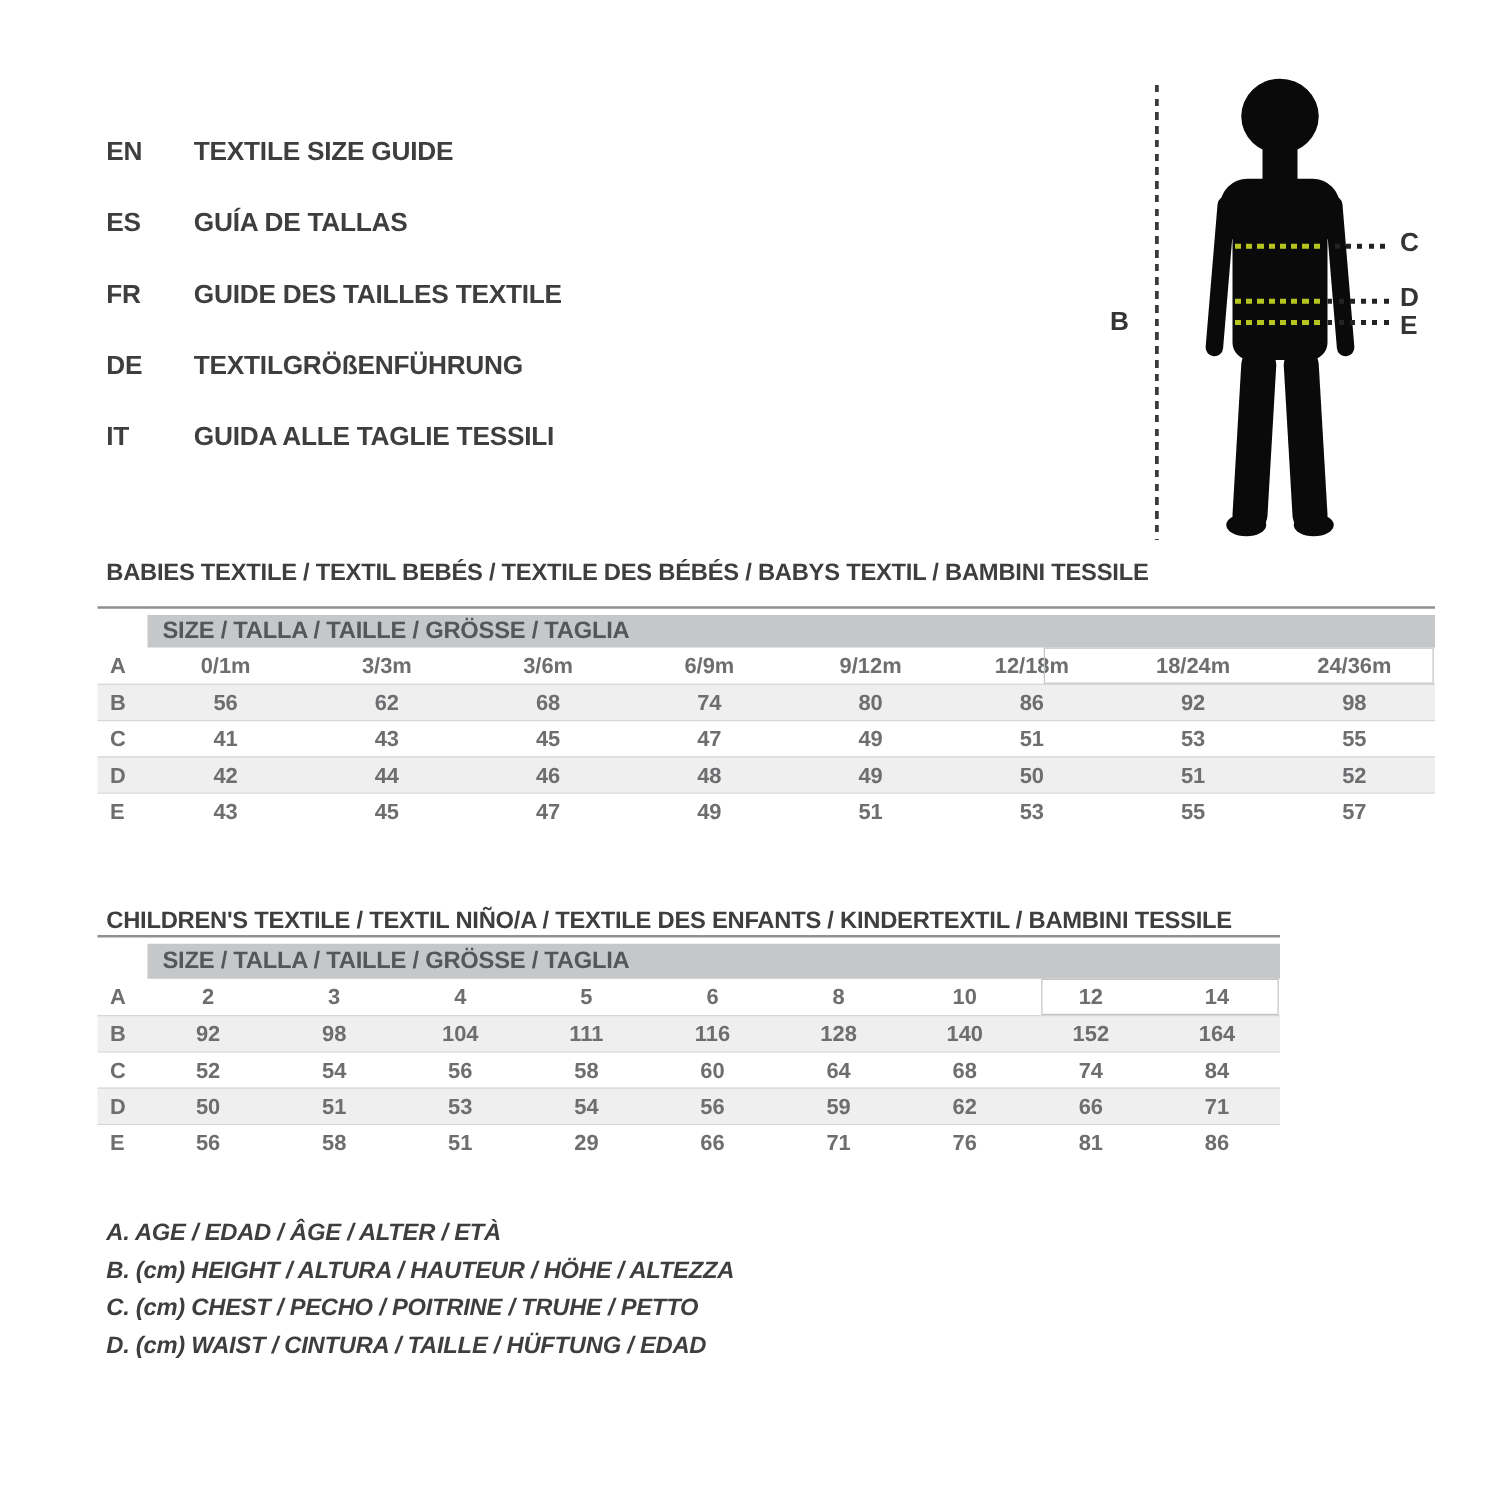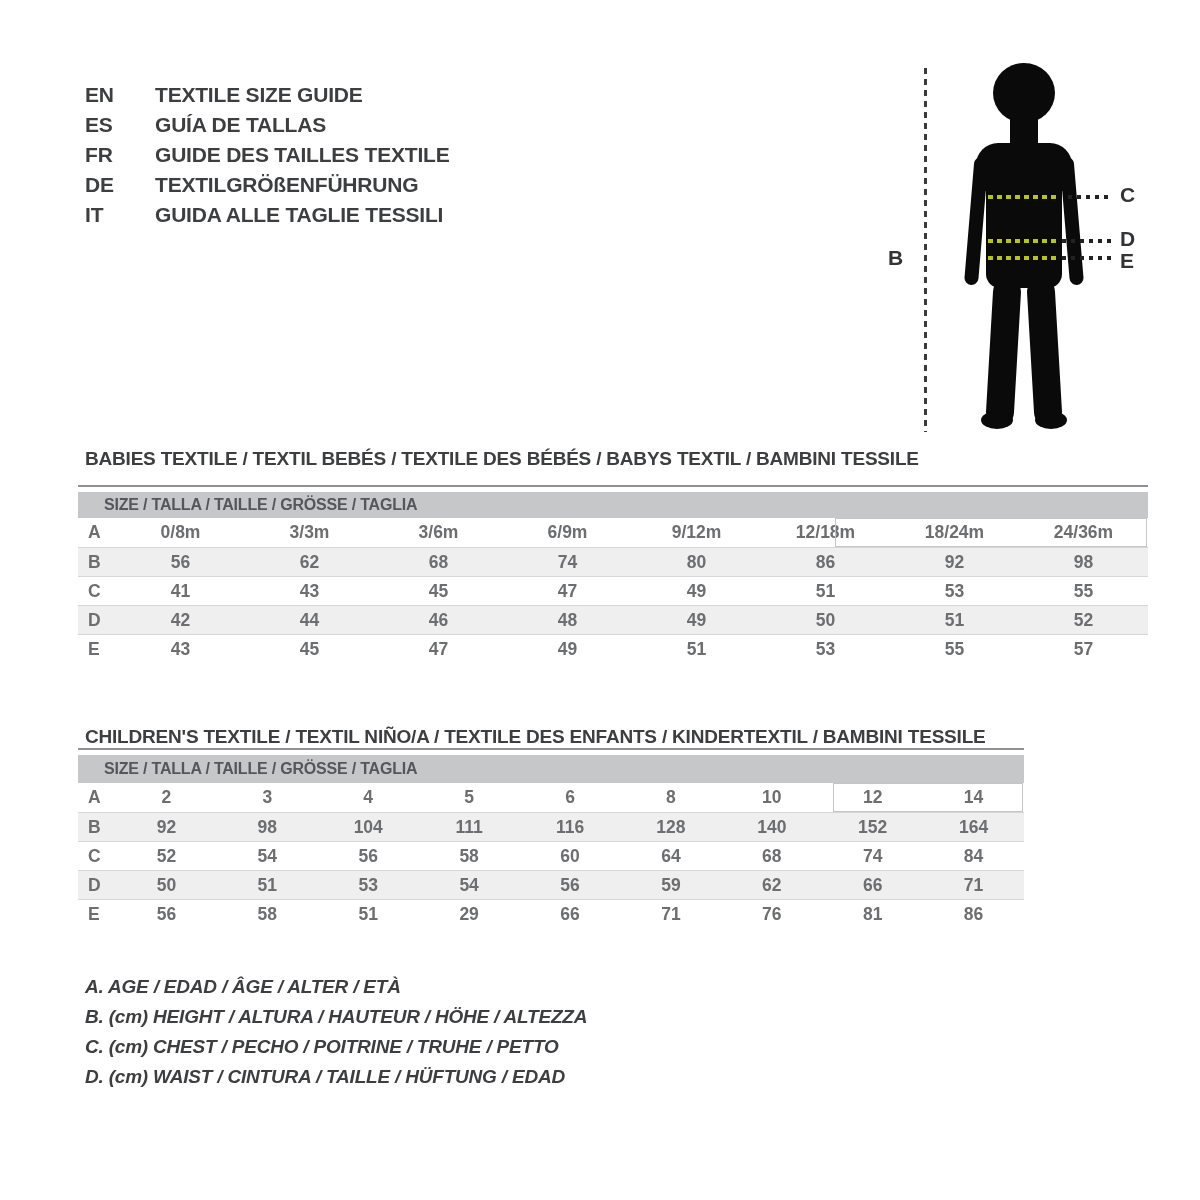--- a/index.html
+++ b/index.html
@@ -12,40 +12,40 @@
     --rule:#8f9093;
   }
   html,body{margin:0;padding:0;background:#ffffff;}
   .canvas{
     position:relative;width:1200px;height:1200px;background:#ffffff;
     font-family:"Liberation Sans", sans-serif;overflow:hidden;
     -webkit-font-smoothing:antialiased;
   }
   
   .lang-list{position:absolute;left:85px;top:80px;}
-  .lang-row{display:flex;height:30px;align-items:center;font-weight:bold;font-size:21px;color:var(--text-dark);letter-spacing:-0.2px;}
+  .lang-row{display:flex;height:30px;align-items:center;font-weight:bold;font-size:21px;color:var(--text-dark);letter-spacing:-0.2px;margin-top:27px;}
   .lang-code{width:70px;}
   
   .fig-svg{position:absolute;left:940px;top:50px;width:200px;height:400px;}
   .vdots{
     position:absolute;left:924px;top:68px;width:3px;height:364px;
     background:repeating-linear-gradient(180deg,#3a3a3a 0 6px,transparent 6px 11px);
   }
   .hdots{position:absolute;height:4px;}
   .hdots.yellow{background:repeating-linear-gradient(90deg,var(--accent) 0 5px,transparent 5px 9px);}
   .hdots.black{background:repeating-linear-gradient(90deg,#222 0 4px,transparent 4px 9px);}
   .fig-label{position:absolute;font-weight:bold;font-size:21px;color:#333436;}
   
   .section-title{position:absolute;left:85px;font-weight:bold;font-size:19px;color:var(--text-dark);letter-spacing:-0.2px;white-space:nowrap;}
   
   .size-table{position:absolute;left:78px;}
   .size-table *{box-sizing:border-box;}
   .rule{height:2px;background:var(--rule);margin-bottom:5px;}
-  .thead{height:26px;background:var(--bar);display:flex;align-items:center;padding-left:26px;
-         font-weight:bold;font-size:16px;color:#55565a;letter-spacing:-0.2px;}
+  .thead{height:26px;background:var(--bar);display:flex;align-items:center;padding-left:12px;
+         font-weight:bold;font-size:19px;color:#55565a;letter-spacing:-0.2px;margin-left:40px;}
   .trow{display:flex;height:29px;align-items:center;font-weight:bold;font-size:17.5px;color:var(--text-gray);}
   .trow.alt{background:var(--row-alt);}
   .tbody .trow + .trow{border-top:1px solid #d6d7d9;}
   .label-cell{width:38px;padding-left:10px;}
   .val-cell{flex:1;text-align:center;}
   .sel-box{position:absolute;border:1px solid #c4c5c7;background:transparent;}
   
   .legend{position:absolute;left:85px;top:972px;}
   .legend-row{height:30px;display:flex;align-items:center;font-weight:bold;font-size:19px;color:var(--text-dark);letter-spacing:-0.2px;white-space:nowrap;font-style:italic;}
 </style>
@@ -107,21 +107,21 @@
   <div class="hdots black" style="left:1062px;top:256px;width:50px;"></div>
   <div class="fig-label" style="left:1120px;top:249px;">E</div>
 
   <div class="section-title" style="top:448px;">BABIES TEXTILE / TEXTIL BEBÉS / TEXTILE DES BÉBÉS / BABYS TEXTIL  / BAMBINI TESSILE</div>
   <div class="size-table" style="top:485px;width:1070px;">
     <div class="rule"></div>
     <div class="thead">SIZE / TALLA / TAILLE / GRÖSSE / TAGLIA</div>
     <div class="tbody" id="babies-body">
         <div class="trow">
           <div class="label-cell">A</div>
-          <div class="val-cell">0/8m</div>
+          <div class="val-cell">0/1m</div>
           <div class="val-cell">3/3m</div>
           <div class="val-cell">3/6m</div>
           <div class="val-cell">6/9m</div>
           <div class="val-cell">9/12m</div>
           <div class="val-cell">12/18m</div>
           <div class="val-cell">18/24m</div>
           <div class="val-cell">24/36m</div>
         </div>
         <div class="trow alt">
           <div class="label-cell">B</div>

